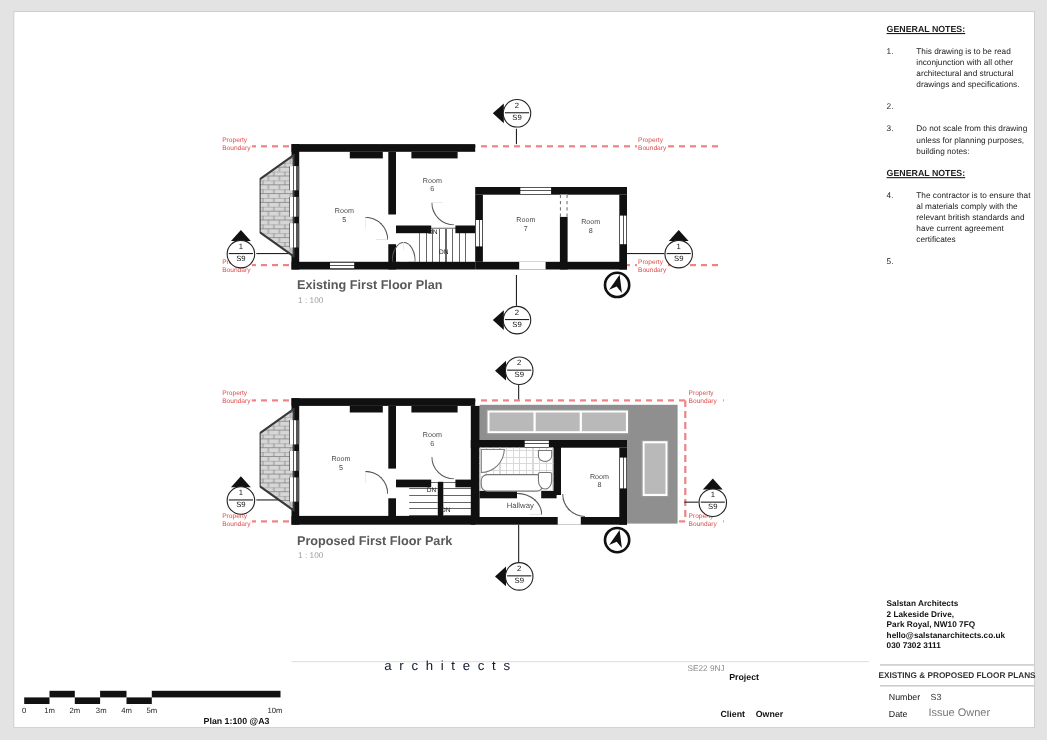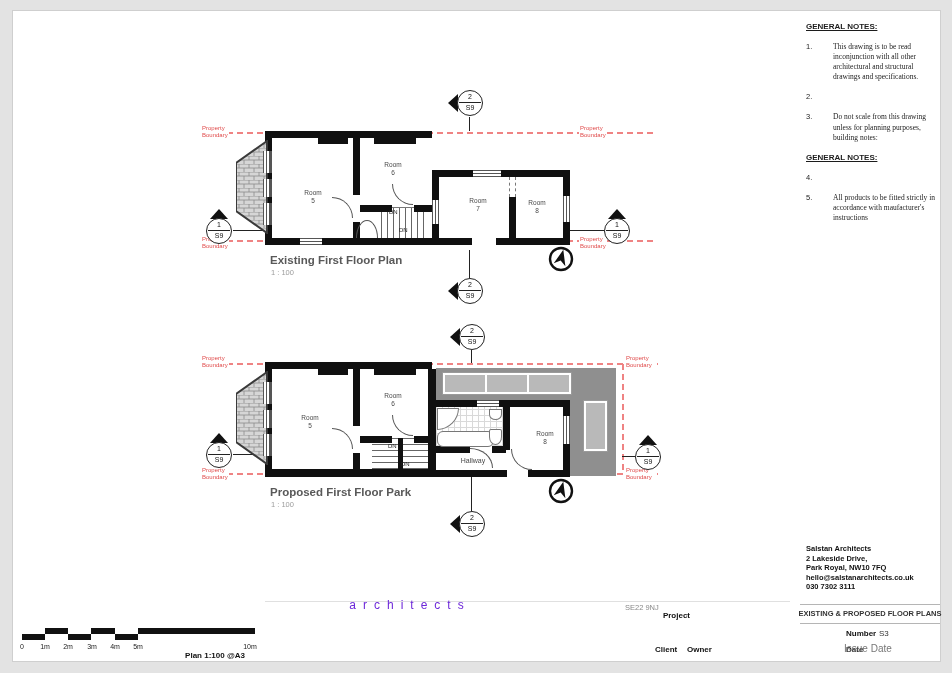--- a/index.html
+++ b/index.html
@@ -38,32 +38,32 @@
   .gray{position:absolute;background:#8f8f8f;z-index:2;}
   .skylight{position:absolute;background:#fff;outline:1px solid #9a9a9a;display:flex;gap:2px;padding:2px;z-index:3;box-sizing:border-box;}
   .skylight div{flex:1;background:#b9b9b9;}
   .tiles{position:absolute;z-index:3;background-color:#fff;background-image:repeating-linear-gradient(0deg,#d9d9d9 0 1px,transparent 1px 6px),repeating-linear-gradient(90deg,#d9d9d9 0 1px,transparent 1px 6px);}
   .fixture{position:absolute;background:#fff;border:1px solid #777;z-index:4;box-sizing:border-box;}
   .notes{position:absolute;left:806px;top:22px;width:133px;font-size:7.5px;color:#1c1c1c;line-height:1.35;z-index:5;}
   .nh{font-weight:bold;text-decoration:underline;font-size:8px;margin-bottom:9px;}
   .nh2{margin-top:3px;}
   .nitem{display:flex;margin-bottom:10px;}
   .nnum{width:27px;flex:none;}
-  .ntxt{flex:1;font-family:Liberation Serif, serif;}
+  .ntxt{flex:1;}
   .scalebar-bar{position:absolute;background:#111;z-index:4;}
   .tick{position:absolute;font-size:7px;color:#222;transform:translateX(-50%);z-index:4;}
   .sb-caption{position:absolute;font-size:8px;font-weight:bold;color:#111;text-align:center;z-index:4;}
   .logo{position:absolute;left:325px;top:597px;width:170px;text-align:center;z-index:5;color:#1a1a1a;}
   .logo .nm{font-size:44px;font-weight:300;line-height:46px;letter-spacing:1px;}
-  .logo .sb{font-size:12px;letter-spacing:7px;margin-top:1px;color:#6d28d9;}
+  .logo .sb{font-size:12px;letter-spacing:7px;margin-top:1px;color:#0f172a;}
   .tbline{position:absolute;height:1px;background:#b5b5b5;z-index:4;}
   .hair{position:absolute;height:1px;background:#e0e0e0;z-index:4;}
   .firm{position:absolute;left:806px;top:544px;font-size:7.5px;font-weight:bold;line-height:9.6px;color:#111;z-index:5;}
   .tb-title{position:absolute;left:798px;top:609px;width:144px;text-align:center;font-size:7.5px;font-weight:bold;color:#333;z-index:5;}
-  .tb-label{position:absolute;font-size:8px;font-weight:bold;color:#111;z-index:5;margin-left:38px;}
+  .tb-label{position:absolute;font-size:8px;font-weight:normal;color:#111;z-index:5;}
   .tb-value{position:absolute;font-size:8px;color:#333;z-index:5;}
   .tb-date{position:absolute;font-size:10px;color:#777;z-index:5;}
   .proj-label{position:absolute;font-size:8px;font-weight:bold;color:#111;z-index:5;}
   .proj-value{position:absolute;font-size:7.5px;color:#888;z-index:5;}
 </style>
 </head>
 <body>
 
 <div id="page">
   <div class="sheet"></div>
@@ -332,24 +332,24 @@
     <div class="nitem">
       <span class="nnum">2.</span>
     </div>
     <div class="nitem">
       <span class="nnum">3.</span>
         <span class="ntxt">Do not scale from this drawing unless for planning purposes, building notes:</span>
     </div>
     <div class="nh nh2">GENERAL NOTES:</div>
     <div class="nitem">
       <span class="nnum">4.</span>
+        <span class="ntxt">The contractor is to ensure that al materials comply with the relevant british standards and have current agreement certificates</span>
     </div>
     <div class="nitem">
       <span class="nnum">5.</span>
-        <span class="ntxt">All products to be fitted strictly in accordance with maufacturer's instructions</span>
     </div>
   </div>
 
   <div>
     <div class="hair" style="left:265px;top:601px;width:525px"></div>
 
     <div>
       <div class="scalebar-bar" style="left:45px;top:628px;width:23px;height:6px"></div>
       <div class="scalebar-bar" style="left:91px;top:628px;width:24px;height:6px"></div>
       <div class="scalebar-bar" style="left:138px;top:628px;width:117px;height:6px"></div>
@@ -382,18 +382,18 @@
         <div>Salstan Architects</div>
         <div>2 Lakeside Drive,</div>
         <div>Park Royal, NW10 7FQ</div>
         <div>hello@salstanarchitects.co.uk</div>
         <div>030 7302 3111</div>
       </div>
       <div class="tbline" style="left:800px;top:604px;width:140px"></div>
       <div class="tb-title">EXISTING &amp; PROPOSED FLOOR PLANS</div>
       <div class="tbline" style="left:800px;top:623px;width:140px"></div>
       <div class="tb-label" style="left:808px;top:629px">Number</div>
-      <div class="tb-value" style="left:879px;top:629px">S3</div>
+      <div class="tb-value" style="left:846px;top:629px">S3</div>
       <div class="tb-label" style="left:808px;top:645px">Date</div>
-      <div class="tb-date" style="left:844px;top:643px">Issue Date</div>
+      <div class="tb-date" style="left:844px;top:643px">Issue Owner</div>
     </div>
   </div>
 </div>
 
 </body></html>

